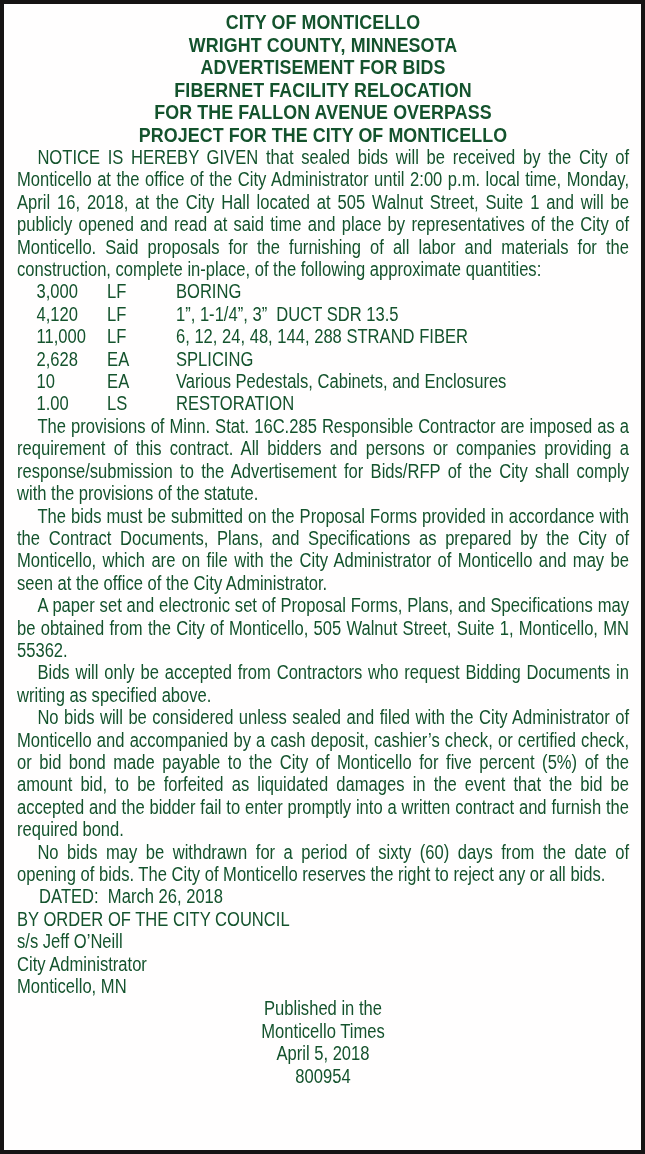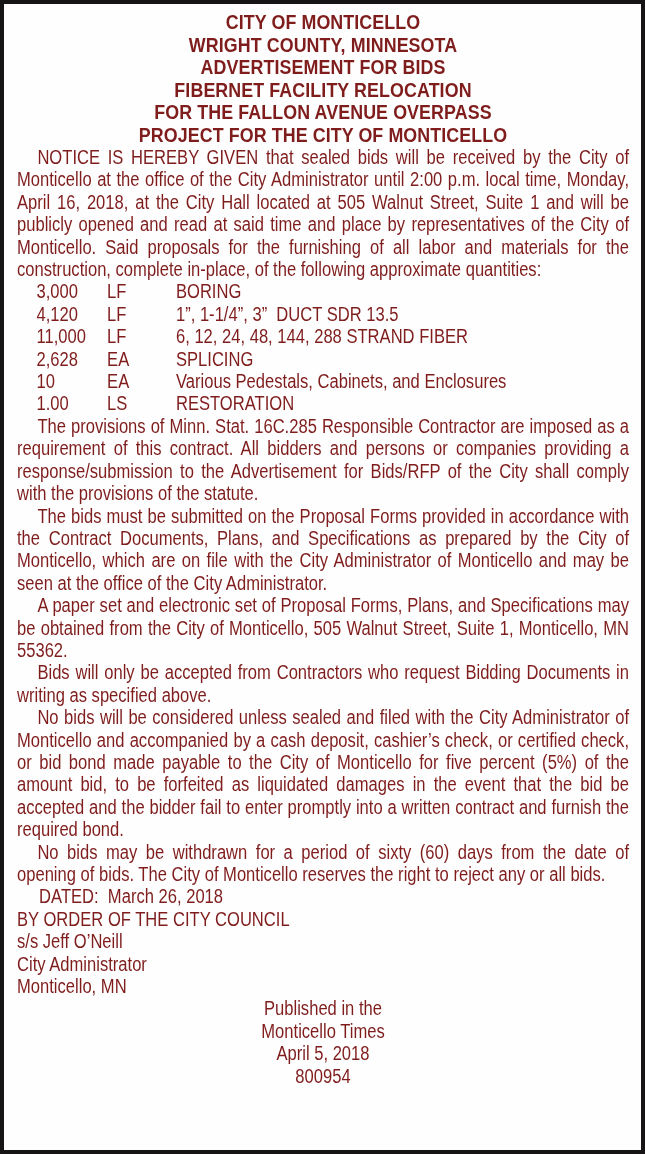--- a/index.html
+++ b/index.html
@@ -16,21 +16,21 @@
   }
   .ad {
     box-sizing: border-box;
     position: absolute;
     left: 0; top: 0;
     width: 645px;
     height: 1154px;
     border: 4px solid #161414;
     padding: 7px 12px 8px 13px;
     background: #fffefe;
-    color: #7f1d1d;
+    color: #14532d;
     font-family: "Liberation Sans", "DejaVu Sans", sans-serif;
     overflow: hidden;
   }
   
   .squeeze {
     width: 720px;            
     transform: scaleX(0.85);
     transform-origin: 0 0;
   }
   .title-block {

